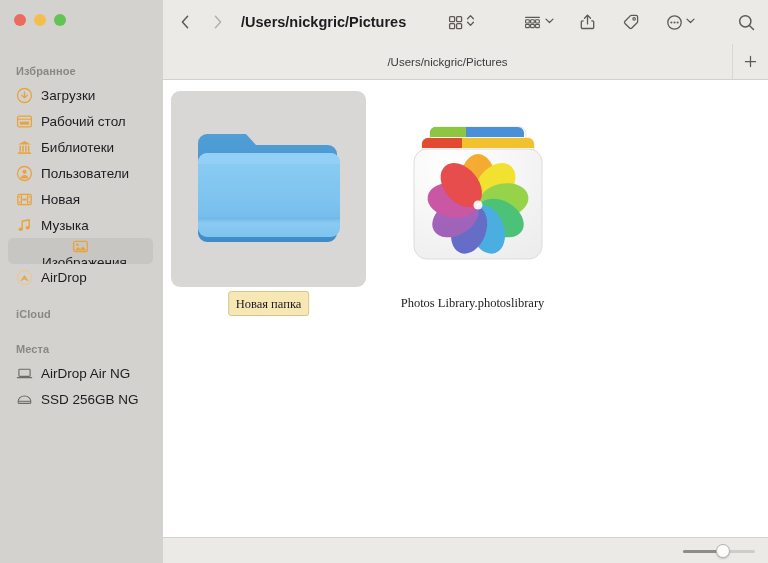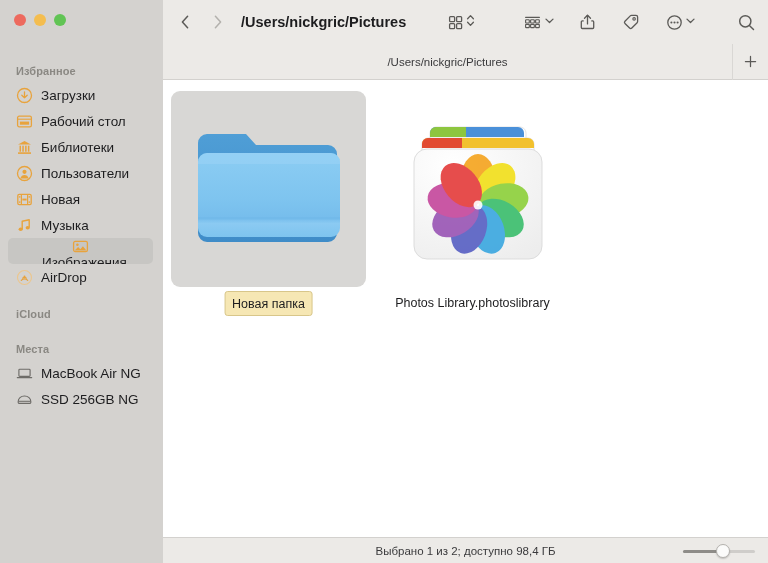--- a/index.html
+++ b/index.html
@@ -74,21 +74,21 @@
   #tab-add {
     width:36px; height:36px; display:flex; align-items:center; justify-content:center;
     border-left:1px solid #d9d7d4;
   }
 
   
   #content {
     position:absolute; left:163px; top:80px; width:605px; height:517px;
     background:#ffffff; overflow:hidden;
   }
-  .file-item { position:absolute; width:auto; }
+  .file-item { position:absolute; width:auto;font-family:Liberation Serif, serif; }
 
   #item-folder { left:8px; top:11px; width:195px; }
   #folder-sel {
     position:absolute; left:0; top:0; width:195px; height:196px;
     background:#d8d7d5; border-radius:9px;
   }
   #folder-icon-wrap {
     position:absolute; left:0; top:0; width:195px; height:196px;
     display:flex; align-items:center; justify-content:center;
   }
@@ -255,21 +255,21 @@
       <div class="sb-gap"></div>
       <div class="sb-header">Места</div>
 
       <div class="sb-item">
         <span class="sb-icon">
           <svg width="17" height="17" viewBox="0 0 17 17">
             <rect x="2.9" y="4.2" width="11.2" height="7.2" rx="0.9" fill="none" stroke="#6e6c68" stroke-width="1.15"></rect>
             <path d="M1.3 12.6h14.4" stroke="#6e6c68" stroke-width="1.15" stroke-linecap="round"></path>
           </svg>
         </span>
-        <span class="sb-label">MacBook Air NG</span>
+        <span class="sb-label">AirDrop Air NG</span>
       </div>
 
       <div class="sb-item">
         <span class="sb-icon">
           <svg width="17" height="17" viewBox="0 0 17 17">
             <path d="M2.2 10.6c0-3.1 2.6-5.6 6.3-5.6s6.3 2.5 6.3 5.6v0.6a1.2 1.2 0 01-1.2 1.2H3.4a1.2 1.2 0 01-1.2-1.2z" fill="none" stroke="#6e6c68" stroke-width="1.15" stroke-linejoin="round"></path>
             <path d="M2.4 10.3h12.2" stroke="#6e6c68" stroke-width="1.05"></path>
           </svg>
         </span>
         <span class="sb-label">SSD 256GB NG</span>
@@ -435,21 +435,20 @@
             </g>
             <circle cx="0" cy="0" r="4.5" fill="#ffffff" opacity="0.9"></circle>
           </g>
         </svg>
       </div>
       <div id="photos-name">Photos Library.photoslibrary</div>
     </div>
   </div>
 
   <div id="statusbar">
-    <div id="status-text">Выбрано 1 из 2; доступно 98,4 ГБ</div>
     <div id="zoom-slider">
       <div id="zs-track"></div>
       <div id="zs-fill" style="width: 40.06px;"></div>
       <div id="zs-knob" style="left: 33.06px;"></div>
     </div>
   </div>
 
 </div>
 
 </body></html>

